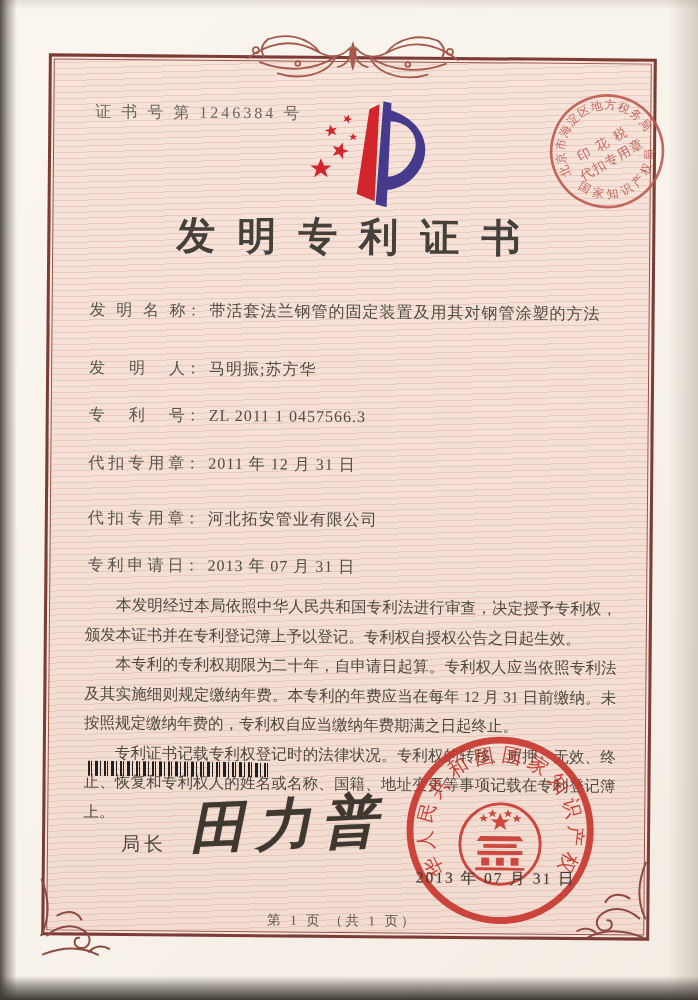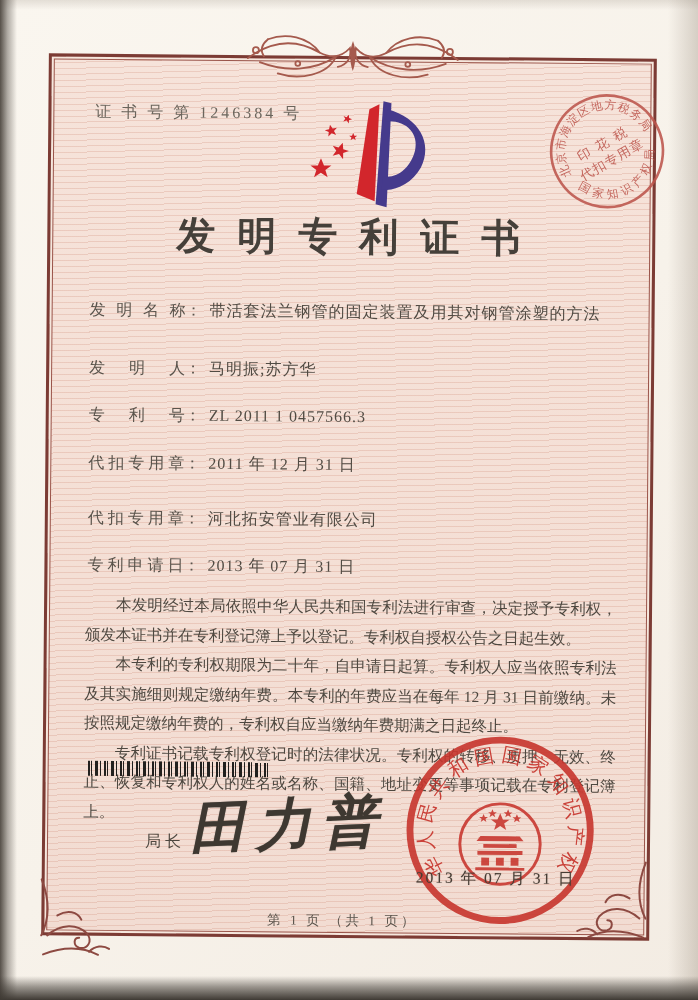--- a/index.html
+++ b/index.html
@@ -37,21 +37,21 @@
     color:#4e4840;text-align:justify;}
   .paras p{margin:0;text-indent:2em;}
   .barcode{
     position:absolute;left:90px;top:763px;width:182px;height:15px;
     background:repeating-linear-gradient(90deg,
       #22201e 0 2px, rgba(0,0,0,0) 2px 3px,
       #22201e 3px 4px, rgba(0,0,0,0) 4px 7px,
       #22201e 7px 10px, rgba(0,0,0,0) 10px 12px,
       #22201e 12px 13px, rgba(0,0,0,0) 13px 16px);
   }
-  .signer{left:148px;top:833px;font-size:16px;letter-spacing:4px;color:#4e4840;}
+  .signer{left:124px;top:833px;font-size:19px;letter-spacing:4px;color:#4e4840;}
   .signature{
     left:192px;top:788px;font-size:56px;font-weight:700;font-style:italic;
     color:#3e3831;transform:rotate(-3deg);letter-spacing:10px;white-space:nowrap;
     text-shadow:0 0 1px rgba(62,56,49,.6);
   }
   .sealsvg{position:absolute;left:405px;top:731px;width:196px;height:196px;}
   .sealdate{left:419px;top:867px;font-size:15.5px;letter-spacing:2px;color:#473d34;
     text-shadow:0 0 1px rgba(71,61,52,.4);}
   .footer{left:45px;top:912px;width:602px;text-align:center;font-size:13.5px;
     letter-spacing:3px;color:#5a544c;}

